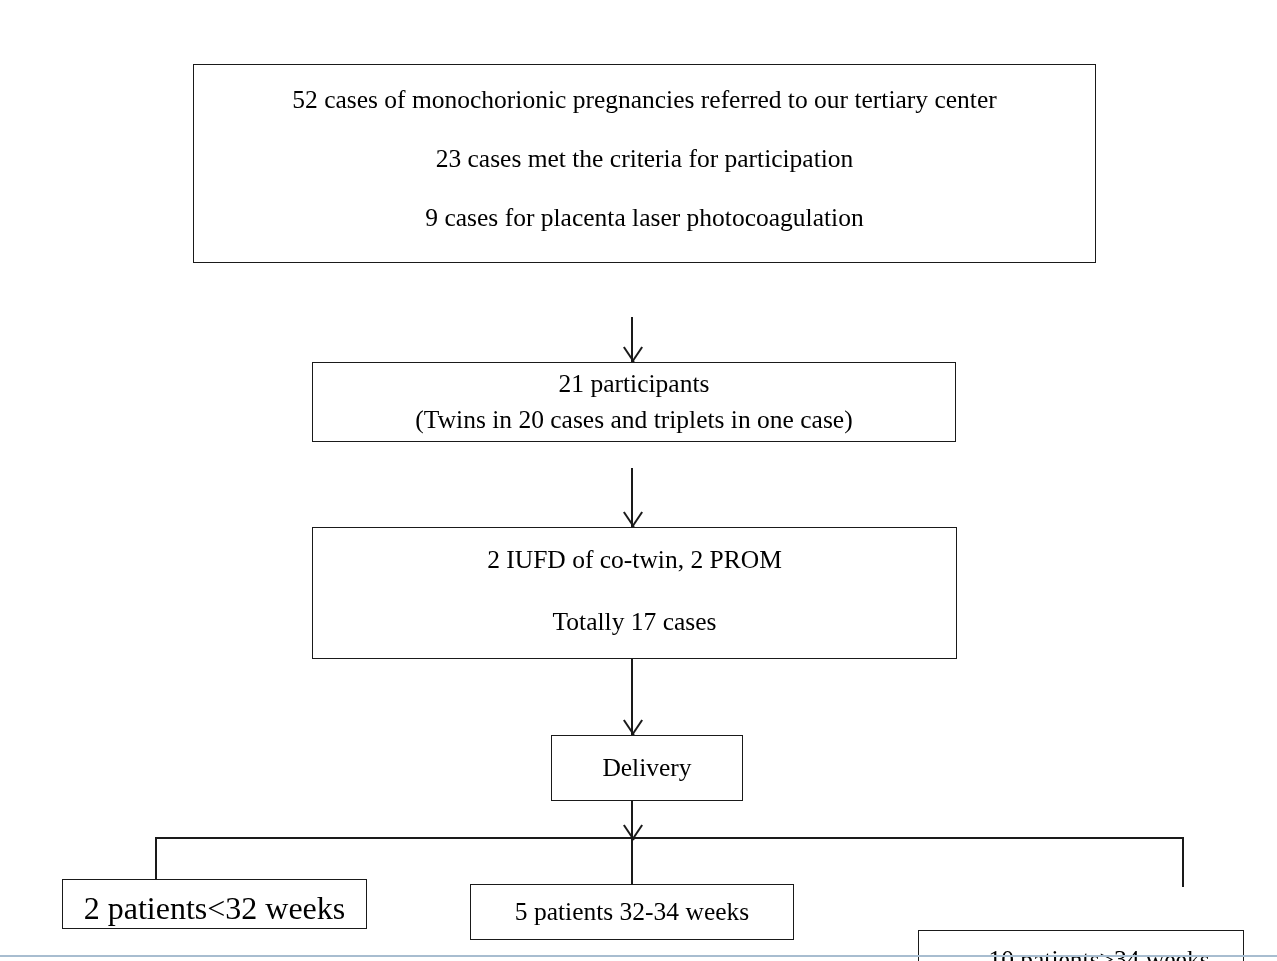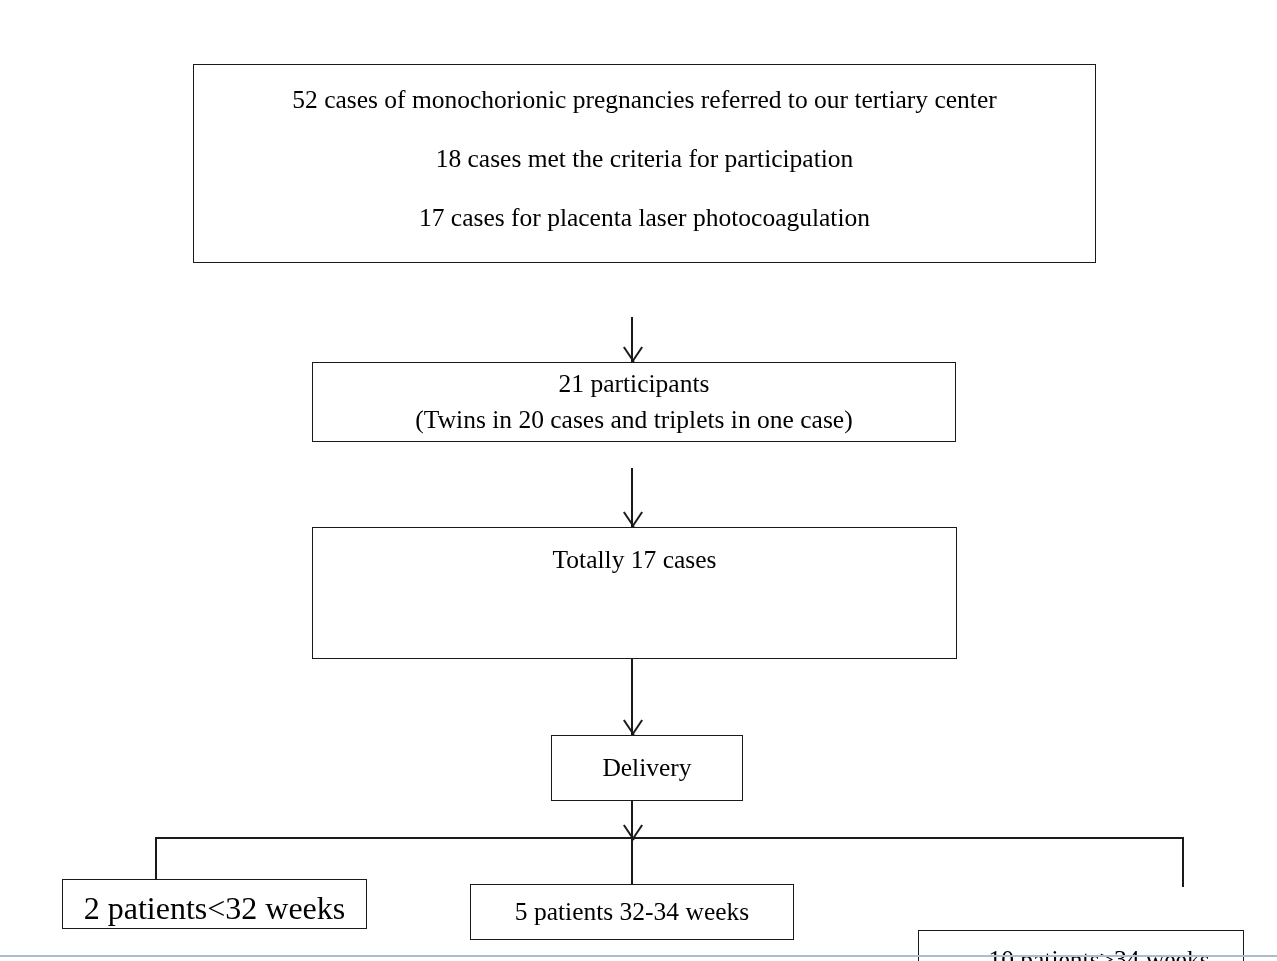--- a/index.html
+++ b/index.html
@@ -156,30 +156,31 @@
   <div class="arrowhead" id="arrow-to-delivery"></div>
 
   <div class="conn v" id="conn-delivery-down"></div>
   <div class="conn h" id="conn-branch-bar"></div>
   <div class="conn v" id="conn-drop-left"></div>
   <div class="conn v" id="conn-drop-right"></div>
   <div class="arrowhead" id="arrow-to-weeks"></div>
 
   <div class="node" id="node-intake">
     <span class="line">52 cases of monochorionic pregnancies referred to our tertiary center</span>
-    <span class="line">18 cases met the criteria for participation</span>
-    <span class="line">17 cases for placenta laser photocoagulation</span>
+    <span class="line">23 cases met the criteria for participation</span>
+    <span class="line">9 cases for placenta laser photocoagulation</span>
   </div>
 
   <div class="node" id="node-participants">
     <span class="line">21 participants</span>
     <span class="line">(Twins in 20 cases and triplets in one case)</span>
   </div>
 
   <div class="node" id="node-complications">
+    <span class="line">2 IUFD of co-twin, 2 PROM</span>
     <span class="line">Totally 17 cases</span>
   </div>
 
   <div class="node" id="node-delivery">
     <span class="line">Delivery</span>
   </div>
 
   <div class="node" id="node-lt32">
     <span class="line">2 patients&lt;32 weeks</span>
   </div>

